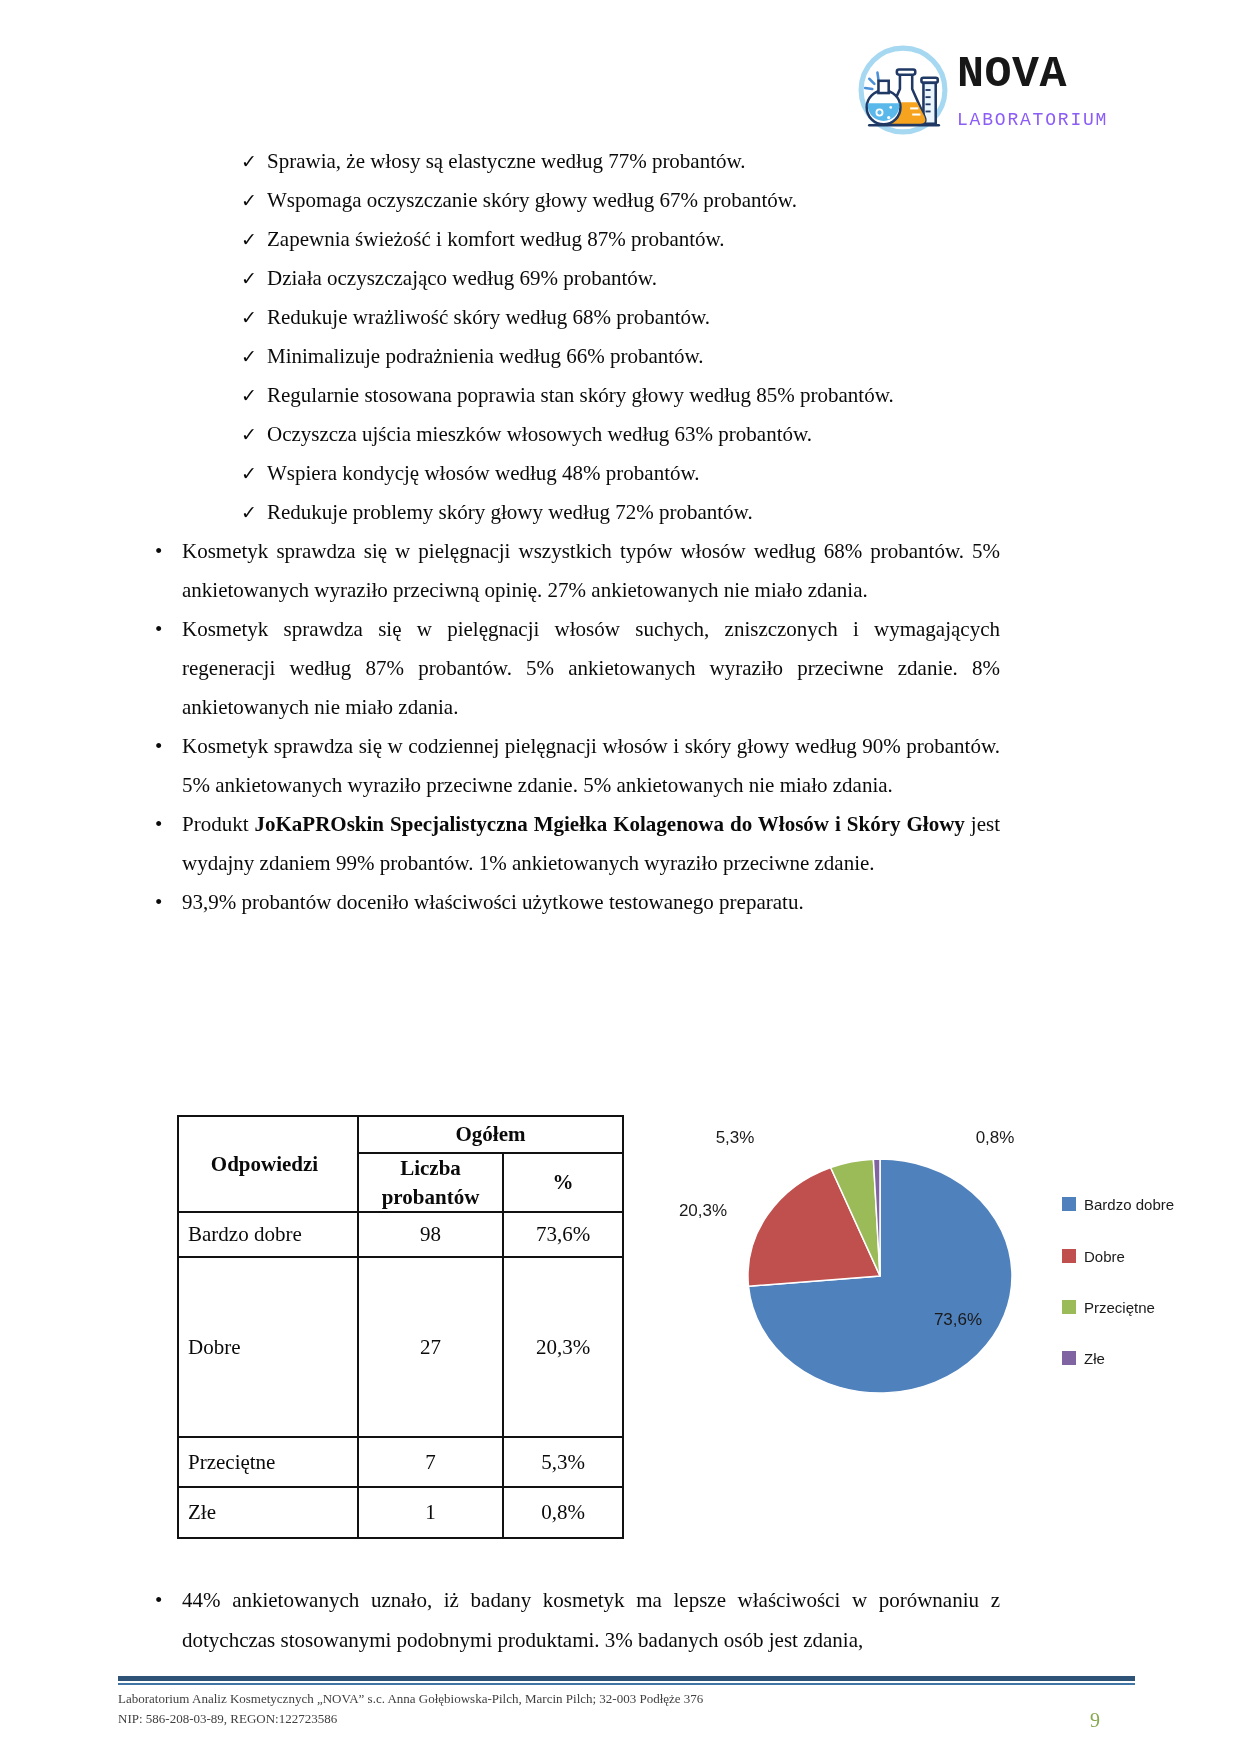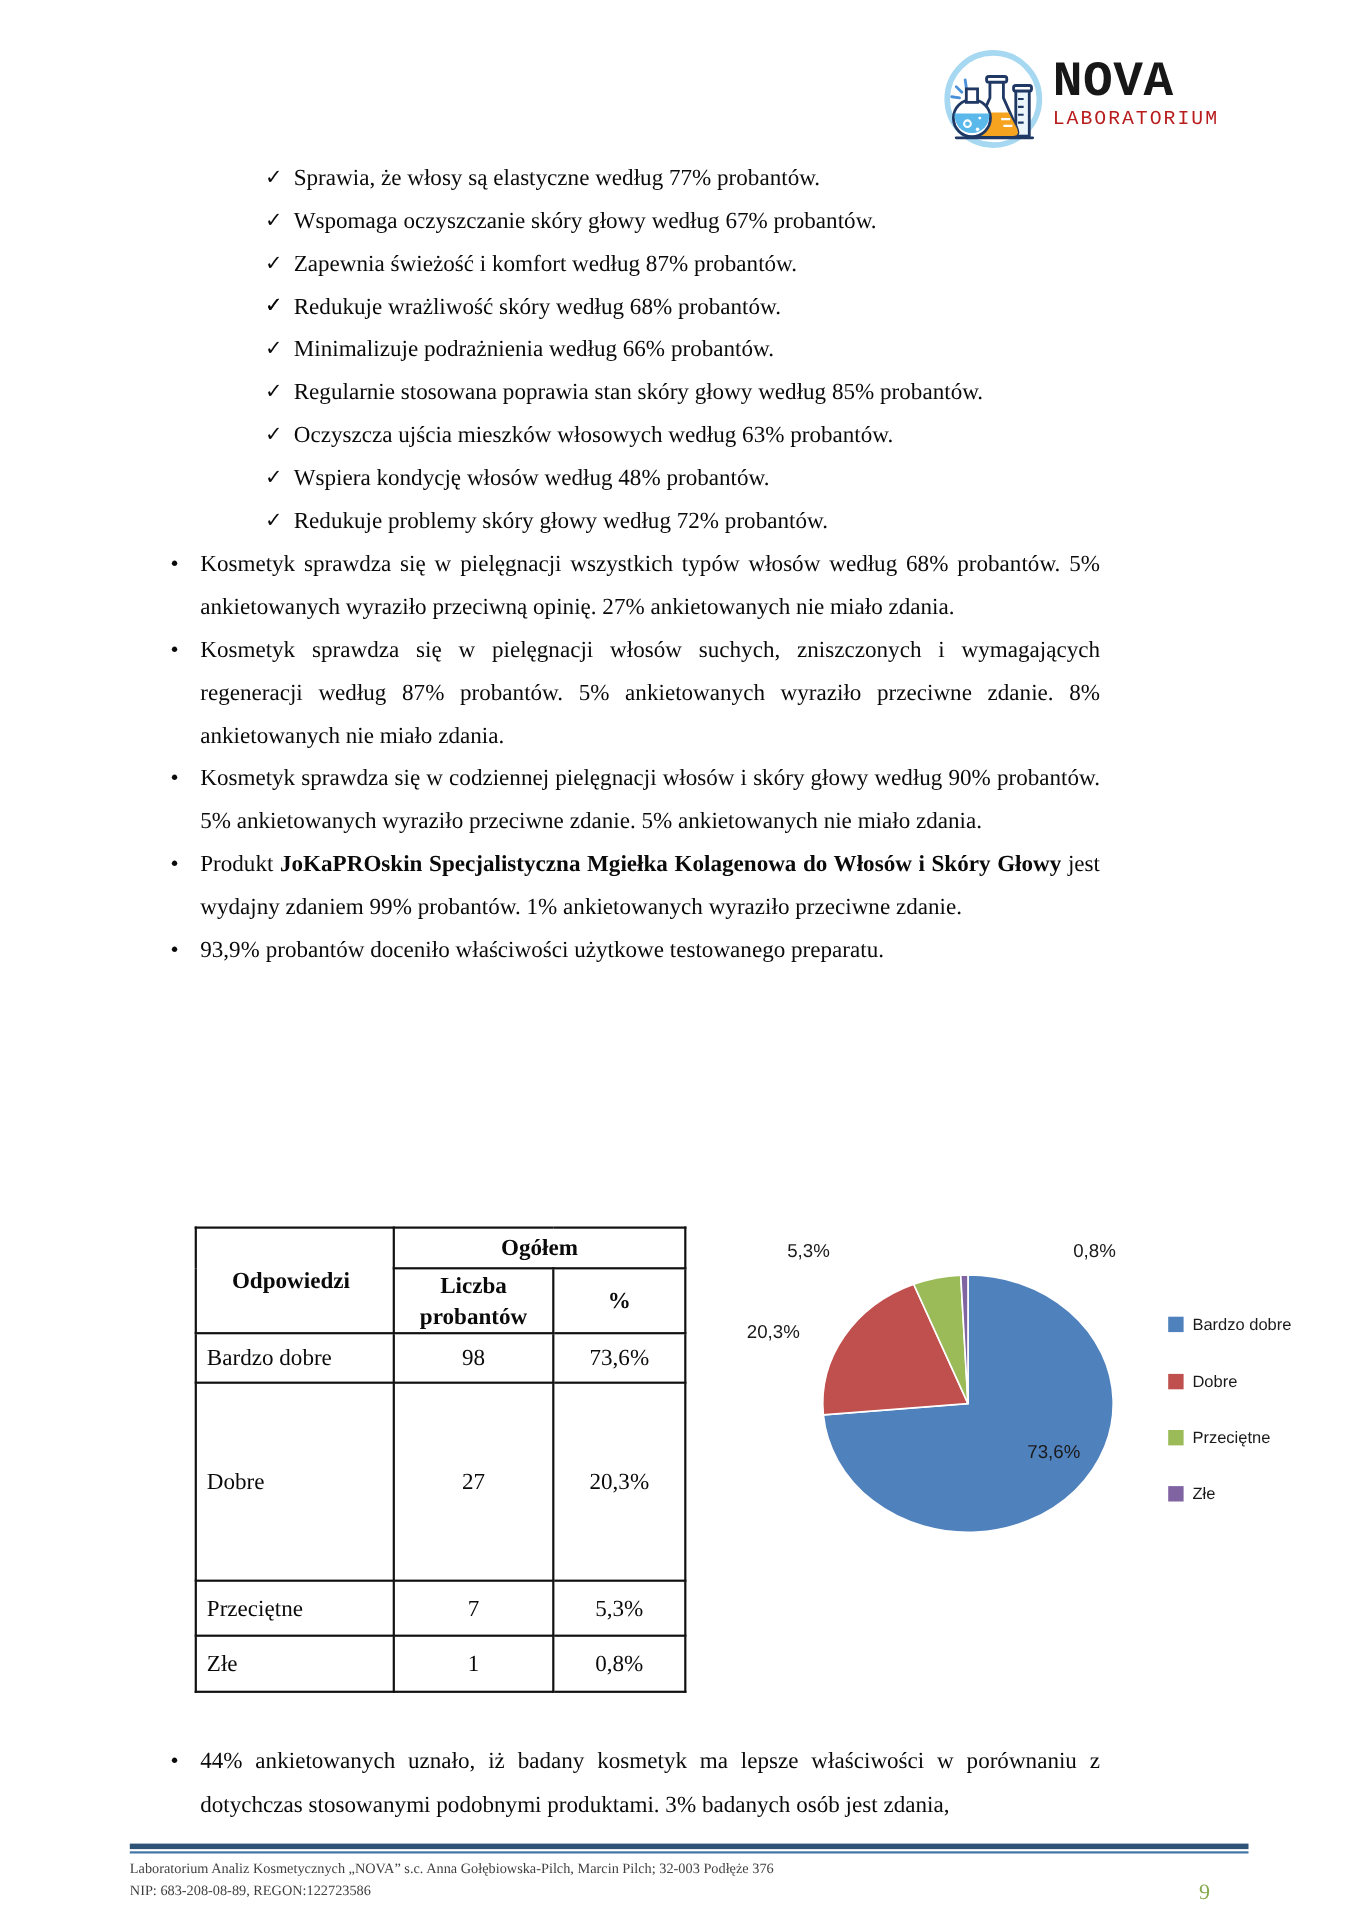--- a/index.html
+++ b/index.html
@@ -6,21 +6,21 @@
   body{
     width:1241px;height:1755px;position:relative;background:#ffffff;
     font-family:"Liberation Serif",serif;color:#0a0a0a;overflow:hidden;
   }
 
   
   .logo{position:absolute;left:857px;top:44px;width:260px;height:95px;display:flex;align-items:flex-start;}
   .logo-emblem{width:92px;height:92px;flex:0 0 92px;}
   .logo-text{margin-left:8px;margin-top:10px;font-family:Liberation Mono, monospace;}
   .logo-name{font-size:45px;line-height:42px;font-weight:800;letter-spacing:0.5px;color:#171717;}
-  .logo-sub{font-size:18px;line-height:20px;letter-spacing:1.8px;color:#b91c1c;margin-top:3px;}
+  .logo-sub{font-size:18px;line-height:20px;letter-spacing:1.8px;color:#8b5cf6;margin-top:14px;}
 
   
   .content{position:absolute;left:155px;top:142px;width:845px;font-size:21px;line-height:39px;}
   .chk{position:relative;padding-left:112px;white-space:nowrap;}
   .chk .tick{position:absolute;left:86px;top:0;font-family:"DejaVu Sans",sans-serif;font-size:19px;}
   .para{position:relative;padding-left:27px;text-align:justify;}
   .para .bullet{position:absolute;left:0;top:0;font-size:21px;}
   .para b{font-weight:bold;}
   .para-last{position:absolute;left:155px;top:1580px;width:845px;font-size:21px;line-height:40px;}
 
@@ -109,21 +109,21 @@
     <div class="logo-sub">LABORATORIUM</div>
   </div>
 </div>
 
 <div class="content">
 
   <div>
     <div class="chk"><span class="tick">✓</span><span>Sprawia, że włosy są elastyczne według 77% probantów.</span></div>
     <div class="chk"><span class="tick">✓</span><span>Wspomaga oczyszczanie skóry głowy według 67% probantów.</span></div>
     <div class="chk"><span class="tick">✓</span><span>Zapewnia świeżość i komfort według 87% probantów.</span></div>
-    <div class="chk"><span class="tick">✓</span></div>
+    <div class="chk"><span class="tick">✓</span><span>Działa oczyszczająco według 69% probantów.</span></div>
     <div class="chk"><span class="tick">✓</span><span>Redukuje wrażliwość skóry według 68% probantów.</span></div>
     <div class="chk"><span class="tick">✓</span><span>Minimalizuje podrażnienia według 66% probantów.</span></div>
     <div class="chk"><span class="tick">✓</span><span>Regularnie stosowana poprawia stan skóry głowy według 85% probantów.</span></div>
     <div class="chk"><span class="tick">✓</span><span>Oczyszcza ujścia mieszków włosowych według 63% probantów.</span></div>
     <div class="chk"><span class="tick">✓</span><span>Wspiera kondycję włosów według 48% probantów.</span></div>
     <div class="chk"><span class="tick">✓</span><span>Redukuje problemy skóry głowy według 72% probantów.</span></div>
   </div>
 
   <div class="para"><span class="bullet">•</span><span>Kosmetyk sprawdza się w pielęgnacji wszystkich typów włosów według 68% probantów. 5% ankietowanych wyraziło przeciwną opinię. 27% ankietowanych nie miało zdania.</span></div>
   <div class="para"><span class="bullet">•</span><span>Kosmetyk sprawdza się w pielęgnacji włosów suchych, zniszczonych i wymagających regeneracji według 87% probantów. 5% ankietowanych wyraziło przeciwne zdanie. 8% ankietowanych nie miało zdania.</span></div>
@@ -201,15 +201,15 @@
   </div>
 </div>
 
 <div class="para-last">
   <div class="para" style="text-align:justify;"><span class="bullet">•</span><span>44% ankietowanych uznało, iż badany kosmetyk ma lepsze właściwości w porównaniu z dotychczas stosowanymi podobnymi produktami. 3% badanych osób jest zdania,</span></div>
 </div>
 
 <div class="footer-rule"></div>
 <div class="footer-text">
   <div>Laboratorium Analiz Kosmetycznych „NOVA” s.c. Anna Gołębiowska-Pilch, Marcin Pilch; 32-003 Podłęże 376</div>
-  <div>NIP: 683-208-08-89, REGON:122723586</div>
+  <div>NIP: 586-208-03-89, REGON:122723586</div>
 </div>
 <div class="page-number">9</div>
 
 </body></html>

